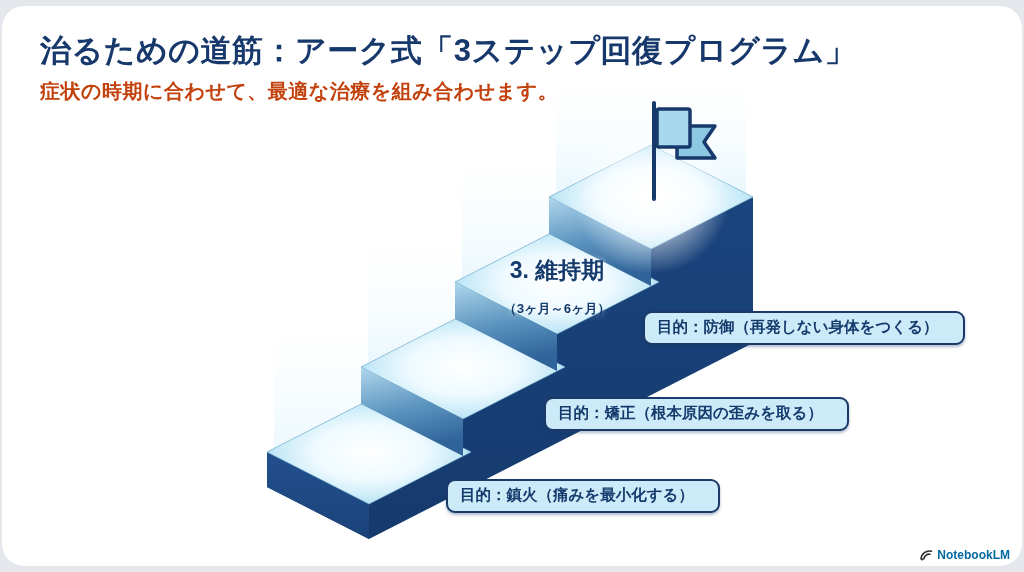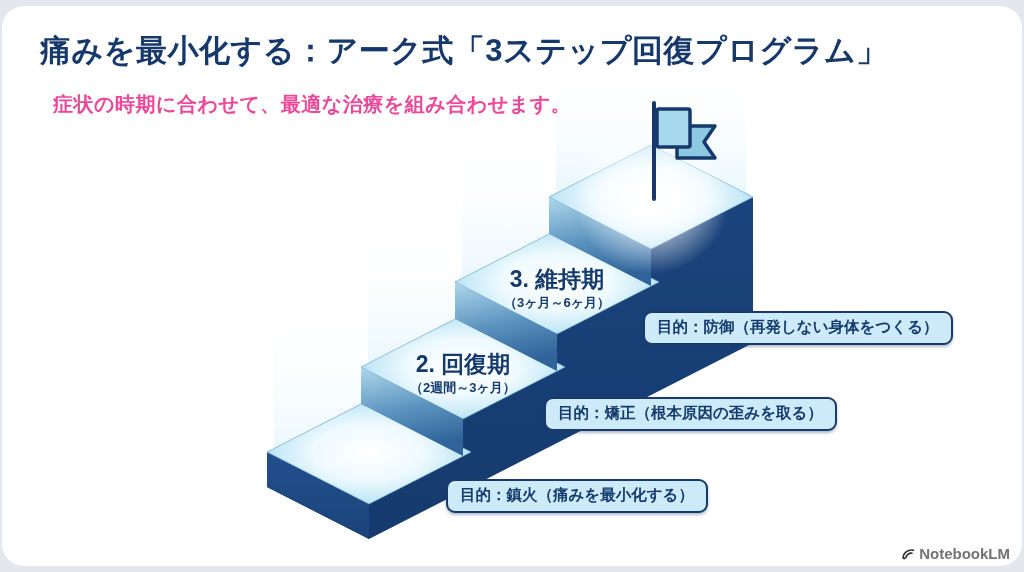--- a/index.html
+++ b/index.html
@@ -12,59 +12,59 @@
   .card{
     position:absolute;left:2px;top:6px;width:1020px;height:560px;
     background:#ffffff;border-radius:22px;overflow:hidden;
   }
   .title{
     position:absolute;left:38px;top:24px;margin:0;
     font-size:31px;font-weight:800;letter-spacing:.5px;
     color:#17386b;white-space:nowrap;
   }
   .subtitle{
-    position:absolute;left:38px;top:72px;margin:13px;
+    position:absolute;left:38px;top:72px;margin:0;
     font-size:20px;font-weight:700;letter-spacing:.5px;
-    color:#ec4899;white-space:nowrap;
+    color:#c2410c;white-space:nowrap;
   }
   .stairs-svg{position:absolute;left:0;top:0;width:1024px;height:572px;}
   .step-label{
     position:absolute;width:280px;text-align:center;
     color:#153b6d;pointer-events:none;
     text-shadow:0 0 6px rgba(255,255,255,.85);
   }
-  .step-main{font-size:23px;font-weight:800;line-height:26px;margin-top:9px;}
-  .step-sub{font-size:13px;font-weight:700;line-height:15px;margin-top:3px;}
+  .step-main{font-size:23px;font-weight:800;line-height:26px;}
+  .step-sub{font-size:13px;font-weight:700;line-height:15px;margin-top:19px;font-family:Liberation Mono, monospace;}
   .callout{
     position:absolute;display:inline-block;white-space:nowrap;
     background:#cdeaf8;border:2px solid #1b3a69;border-radius:9px;
-    padding:4px 12px 5px 12px;
+    padding:4px 24px 5px 12px;
     font-size:15.5px;font-weight:700;color:#153b6d;
     box-shadow:0 2px 3px rgba(21,59,109,.35);
   }
   #callout-1{left:444px;top:473px;}
   #callout-2{left:542px;top:391px;}
   #callout-3{left:641px;top:305px;}
   #step-label-1{left:227px;top:420px;}
   #step-label-2{left:321px;top:336px;}
   #step-label-3{left:415px;top:251px;}
   .brand{
     position:absolute;right:12px;bottom:4px;
     display:flex;align-items:center;gap:4px;
-    font-size:15px;font-weight:600;color:#737373;
+    font-size:12px;font-weight:600;color:#0369a1;
   }
   .brand svg{display:block;}
 </style>
 </head>
 <body>
 
 <div class="stage">
   <div class="card">
 
-    <h1 class="title">痛みを最小化する：アーク式「3ステップ回復プログラム」</h1>
+    <h1 class="title">治るための道筋：アーク式「3ステップ回復プログラム」</h1>
     <p class="subtitle">症状の時期に合わせて、最適な治療を組み合わせます。</p>
 
     <svg class="stairs-svg" viewBox="0 0 1024 572" aria-hidden="true">
       <defs>
         <radialGradient id="topFace" cx="50%" cy="50%" r="60%">
           <stop offset="0%" stop-color="#ffffff"></stop>
           <stop offset="45%" stop-color="#eefaff"></stop>
           <stop offset="75%" stop-color="#c6e9f7"></stop>
           <stop offset="100%" stop-color="#9bd2ec"></stop>
         </radialGradient>
@@ -120,24 +120,20 @@
 
       <g>
         <line x1="652" y1="97" x2="652" y2="193" stroke="#17386b" stroke-width="4" stroke-linecap="round"></line>
         <polygon points="675,120 713,120 702,136 713,152 675,152" fill="#8cc8e2" stroke="#17386b" stroke-width="3.5" stroke-linejoin="round"></polygon>
         <rect x="655" y="103" width="33" height="38" rx="2" fill="#a6d8ee" stroke="#17386b" stroke-width="3.5"></rect>
       </g>
     </svg>
 
     <div class="step-label" id="step-label-1">
     </div>
-    <div class="step-label" id="step-label-2">
-      <div class="step-main">2. 回復期</div>
-      <div class="step-sub">（2週間～3ヶ月）</div>
-    </div>
     <div class="step-label" id="step-label-3">
       <div class="step-main">3. 維持期</div>
       <div class="step-sub">（3ヶ月～6ヶ月）</div>
     </div>
 
     <div class="callout" id="callout-2">目的：矯正（根本原因の歪みを取る）</div>
     <div class="callout" id="callout-1">目的：鎮火（痛みを最小化する）</div>
     <div class="callout" id="callout-3">目的：防御（再発しない身体をつくる）</div>
 
     <div class="brand">

